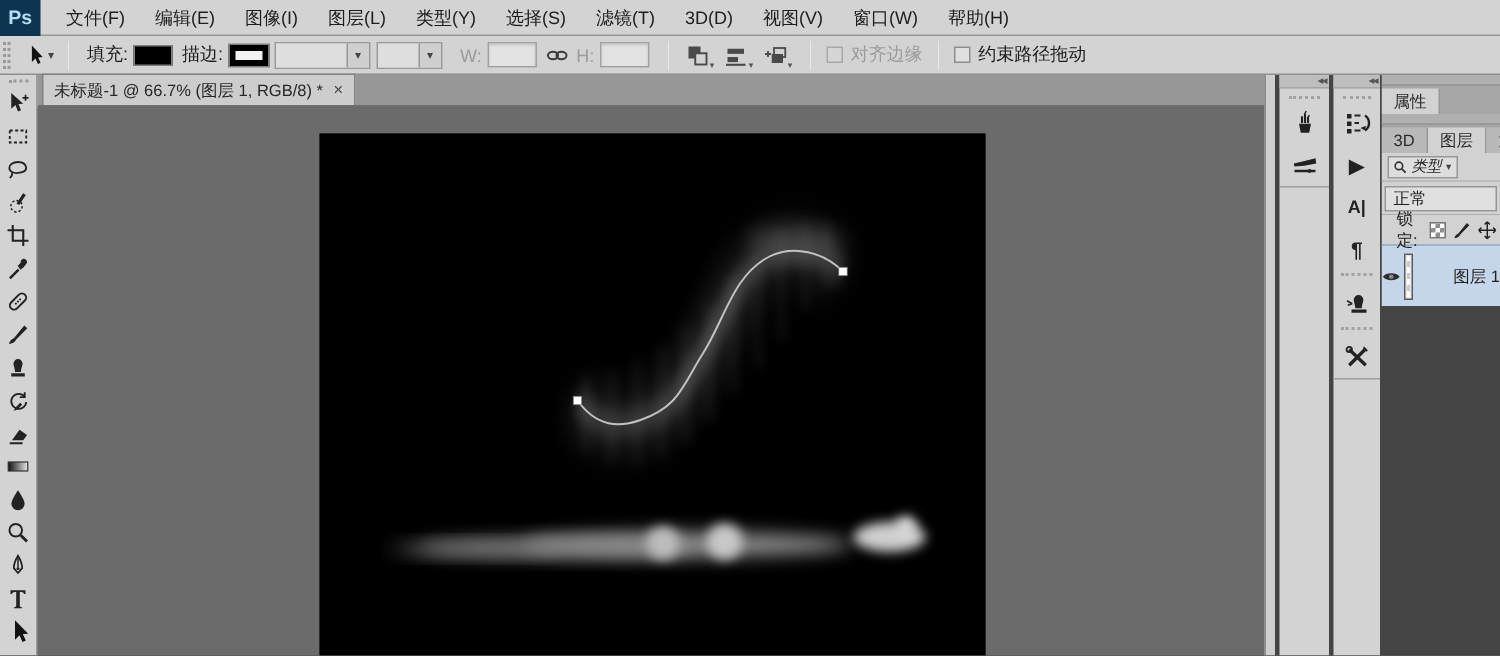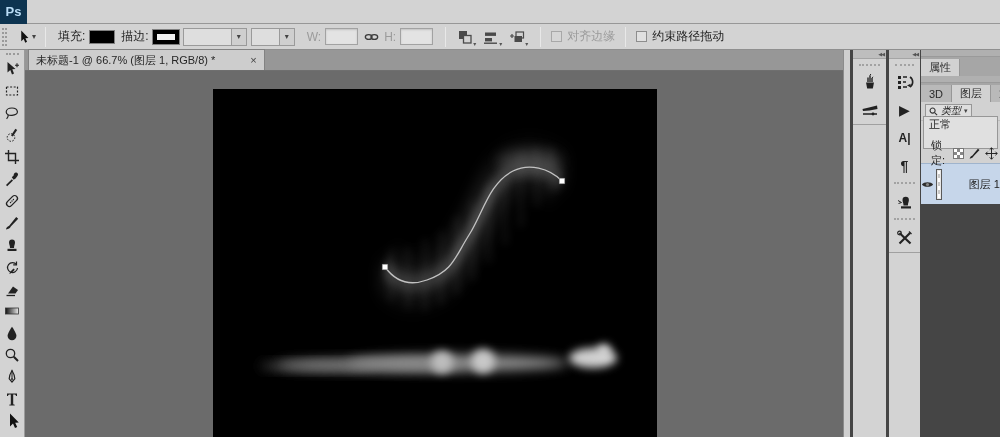--- a/index.html
+++ b/index.html
@@ -26,21 +26,21 @@
   .combo .cfield { height:100%; background:#dedede; }
   .combo .cbtn { width:15px; height:100%; border-left:1px solid #9a9a9a; background:#cfcfcf; display:flex; align-items:center; justify-content:center; font-size:8px; color:#444; }
   .ob-input { width:33px; height:17px; background:#e3e3e3; border:1px solid #a2a2a2; box-shadow:inset 0 1px 2px rgba(0,0,0,.15); font-size:11px; padding:0 3px; color:#333; }
   .ob-iconbtn { position:relative; width:22px; height:20px; display:flex; align-items:center; justify-content:center; margin:0 2px; }
   .ob-iconbtn .mini-dd { position:absolute; right:0; bottom:0; font-size:6px; color:#555; }
   .checkbox { width:11px; height:11px; background:#e0e0e0; border:1px solid #8d8d8d; margin:0 5px 0 4px; }
   .checkbox.dis { background:#d6d6d6; border-color:#a8a8a8; }
 
   
   .tabstrip { position:absolute; left:25px; top:50px; width:818px; height:21px; background:#979797; border-bottom:1px solid #6f6f6f; display:flex; align-items:flex-end; }
-  .doc-tab { height:21px; margin-left:3px; background:#cdcdcd; border:1px solid #828282; border-bottom:none; display:flex; align-items:center; padding:0 7px; font-size:11px; color:#262626; white-space:nowrap;gap:28px; }
+  .doc-tab { height:21px; margin-left:3px; background:#cdcdcd; border:1px solid #828282; border-bottom:none; display:flex; align-items:center; padding:0 7px; font-size:11px; color:#262626; white-space:nowrap; }
   .doc-tab .close { margin-left:7px; font-size:11px; color:#444; }
 
   
   .toolbar { position:absolute; left:0; top:50px; width:25px; height:387px; background:#d3d3d3; border-right:1px solid #9b9b9b; display:flex; flex-direction:column; align-items:center; }
   .toolbar .tgrip { width:13px; height:4px; margin:3px 0 1px 0; border-top:2px dotted #9a9a9a; }
   .tool { width:25px; height:22px; display:flex; align-items:center; justify-content:center; }
   .tool svg { display:block; }
 
   
   .pasteboard { position:absolute; left:25px; top:71px; width:818px; height:366px; background:#6b6b6b; }
@@ -68,38 +68,51 @@
   .tab-row { height:19px; background:#a6a6a6; display:flex; align-items:flex-end; overflow:hidden; }
   .ptab { height:17px; padding:0 8px; font-size:11px; color:#2a2a2a; display:flex; align-items:center; white-space:nowrap; background:#b9b9b9; border-right:1px solid #979797; }
   .ptab.active { background:#d2d2d2; }
   .props-body { height:240px; background:#d2d2d2; }
   .props-row { height:26px; line-height:26px; padding-left:8px; font-size:12px; color:#333; border-bottom:1px solid #b9b9b9; }
   .lay-row { background:#d2d2d2; display:flex; align-items:center; padding:0 2px; }
   .filter-row { height:19px; border-bottom:1px solid #bdbdbd;font-style:italic; }
   .fcombo { height:15px; margin-left:2px; background:#dedede; border:1px solid #979797; display:flex; align-items:center; padding:0 3px; font-size:10px; color:#222; }
   .fcombo .dd-arrow { font-size:7px; margin-left:3px; }
   .blend-row { height:22px; }
-  .bcombo { width:85px; height:33px; background:#e0e0e0; border:1px solid #979797; font-size:11px; color:#222; display:flex; align-items:flex-start; padding:0 5px; }
+  .bcombo { width:85px; height:17px; background:#e0e0e0; border:1px solid #979797; font-size:11px; color:#222; display:flex; align-items:flex-start; padding:0 5px; }
   .lock-row { height:20px; font-size:11px; color:#222; }
   .lock-row .lk { margin-left:4px; display:flex; align-items:center; }
   .layer-item { height:41px; background:#c6d6ea; display:flex; align-items:center; border-top:1px solid #9fb4cd; }
   .eye-wrap { width:18px; display:flex; justify-content:center; }
   .thumb { width:36px; height:31px; margin-left:2px; border:1px solid #5a5a5a; box-shadow:0 0 0 1px #e8e8e8 inset; background:#fff;
     background-image:linear-gradient(45deg,#c9c9c9 25%,transparent 25%,transparent 75%,#c9c9c9 75%),linear-gradient(45deg,#c9c9c9 25%,transparent 25%,transparent 75%,#c9c9c9 75%);
     background-size:8px 8px; background-position:0 0,4px 4px; }
   .layer-name { font-size:11px; color:#222; margin-left:5px; white-space:nowrap;padding-left:22px; }
   .checker-sm { width:11px; height:11px; border:1px solid #777; background:#fff;
     background-image:linear-gradient(45deg,#888 25%,transparent 25%,transparent 75%,#888 75%),linear-gradient(45deg,#888 25%,transparent 25%,transparent 75%,#888 75%);
     background-size:6px 6px; background-position:0 0,3px 3px; }
 </style>
 </head>
 <body>
 
 <div class="menubar">
   <div class="ps-logo">Ps</div>
+  <div class="menu-items">
+    <span class="menu-item">文件(F)</span>
+    <span class="menu-item">编辑(E)</span>
+    <span class="menu-item">图像(I)</span>
+    <span class="menu-item">图层(L)</span>
+    <span class="menu-item">类型(Y)</span>
+    <span class="menu-item">选择(S)</span>
+    <span class="menu-item">滤镜(T)</span>
+    <span class="menu-item">3D(D)</span>
+    <span class="menu-item">视图(V)</span>
+    <span class="menu-item">窗口(W)</span>
+    <span class="menu-item">帮助(H)</span>
+  </div>
 </div>
 
 <div class="optionsbar">
   <div class="grip-v"></div>
   <div class="tool-preview">
     <svg width="14" height="15" viewBox="0 0 16 16">
         <path d="M6 1 L6 13.5 L8.8 10.8 L10.6 15 L12.6 14 L10.8 10 L14.2 9.8 Z" fill="#111"></path>
       </svg>
     <span class="dd-arrow">▾</span>
   </div>

